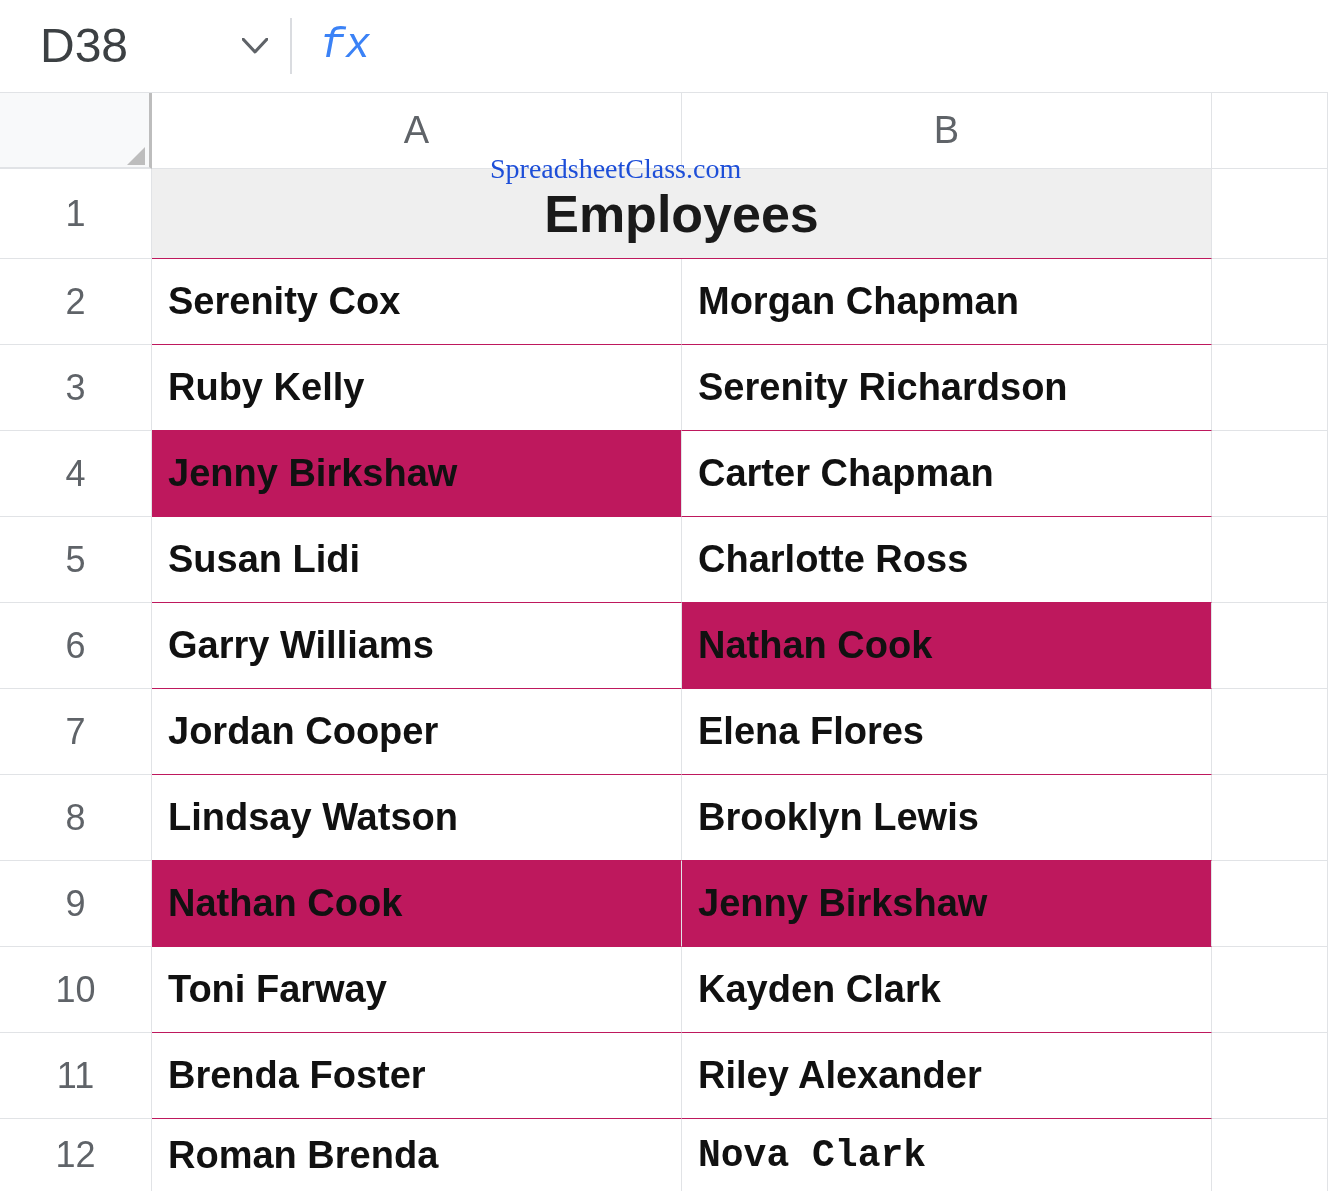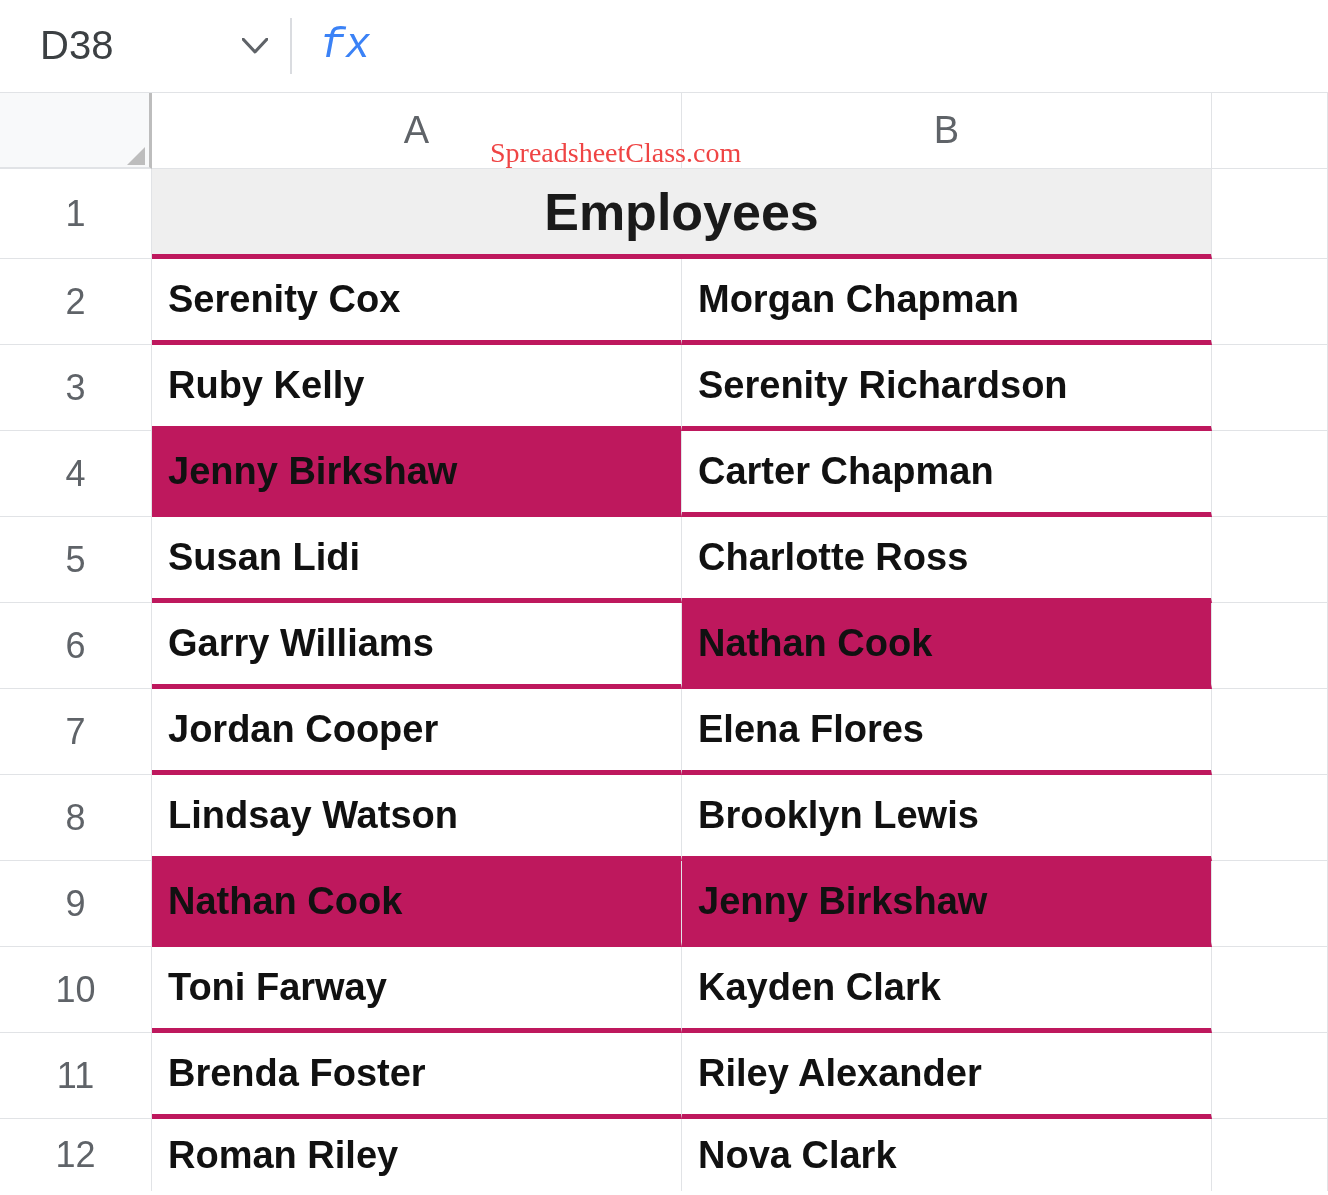--- a/index.html
+++ b/index.html
@@ -16,21 +16,21 @@
     align-items: center;
     height: 92px;
     padding: 0 20px;
     border-bottom: 1px solid #fff;
   }
   .namebox {
     display: flex;
     align-items: center;
     width: 260px;
     height: 60px;
-    font-size: 40px;
+    font-size: 48px;
     color: #3c4043;
     padding-left: 20px;
     gap: 10px;
   }
   .namebox .caret {
     margin-left: auto;
     margin-right: 12px;
   }
   .caret svg { display:block; }
   .vsep {
@@ -90,21 +90,21 @@
     height: 76px;
     font-size: 38px;
   }
   .row-header {
     height: 86px;
     font-size: 36px;
   }
   .row-header.first { height: 90px; }
   .cell {
     border-right: 1px solid #e1e3e6;
-    border-bottom: 5px solid #be185d;
+    border-bottom: 1px solid #be185d;
     display: flex;
     align-items: center;
     padding: 0 16px;
     height: 86px;
     font-size: 38px;
     font-weight: 700;
     color: #111;
     background: #fff;
   }
   .title-cell {
@@ -123,24 +123,24 @@
     background: #fff;
   }
   .highlight { background: #be185d; }
   .extra-cell {
     border-right: 1px solid #e1e3e6;
     border-bottom: 1px solid #e1e3e6;
     background: #fff;
   }
   .watermark {
     position: absolute;
-    top: 44px;
+    top: 60px;
     left: 490px;
     font-size: 28px;
-    color: #ef4444;
+    color: #1d4ed8;
     font-family: "Times New Roman", serif;
     pointer-events: none;
   }
 </style>
 </head>
 <body>
 
 <div class="namebox-bar">
   <div class="namebox">
     <span>D38</span>
@@ -213,16 +213,16 @@
   <div class="cell">Toni Farway</div>
   <div class="cell">Kayden Clark</div>
   <div class="extra-cell"></div>
 
   <div class="row-header">11</div>
   <div class="cell">Brenda Foster</div>
   <div class="cell">Riley Alexander</div>
   <div class="extra-cell"></div>
 
   <div class="row-header row12" style="border-bottom:none;height:72px;">12</div>
-  <div class="cell row12" style="border-bottom:none;height:72px;">Roman Riley</div>
-  <div class="cell row12" style="border-bottom:none;height:72px;">Nova Clark</div>
+  <div class="cell row12" style="border-bottom:none;height:72px;">Roman Brenda</div>
+  <div class="cell row12" style="border-bottom:none;height:72px;font-family:Liberation Mono, monospace;">Nova Clark</div>
   <div class="extra-cell row12" style="border-bottom:none;height:72px;"></div>
 </div>
 
 </body></html>

